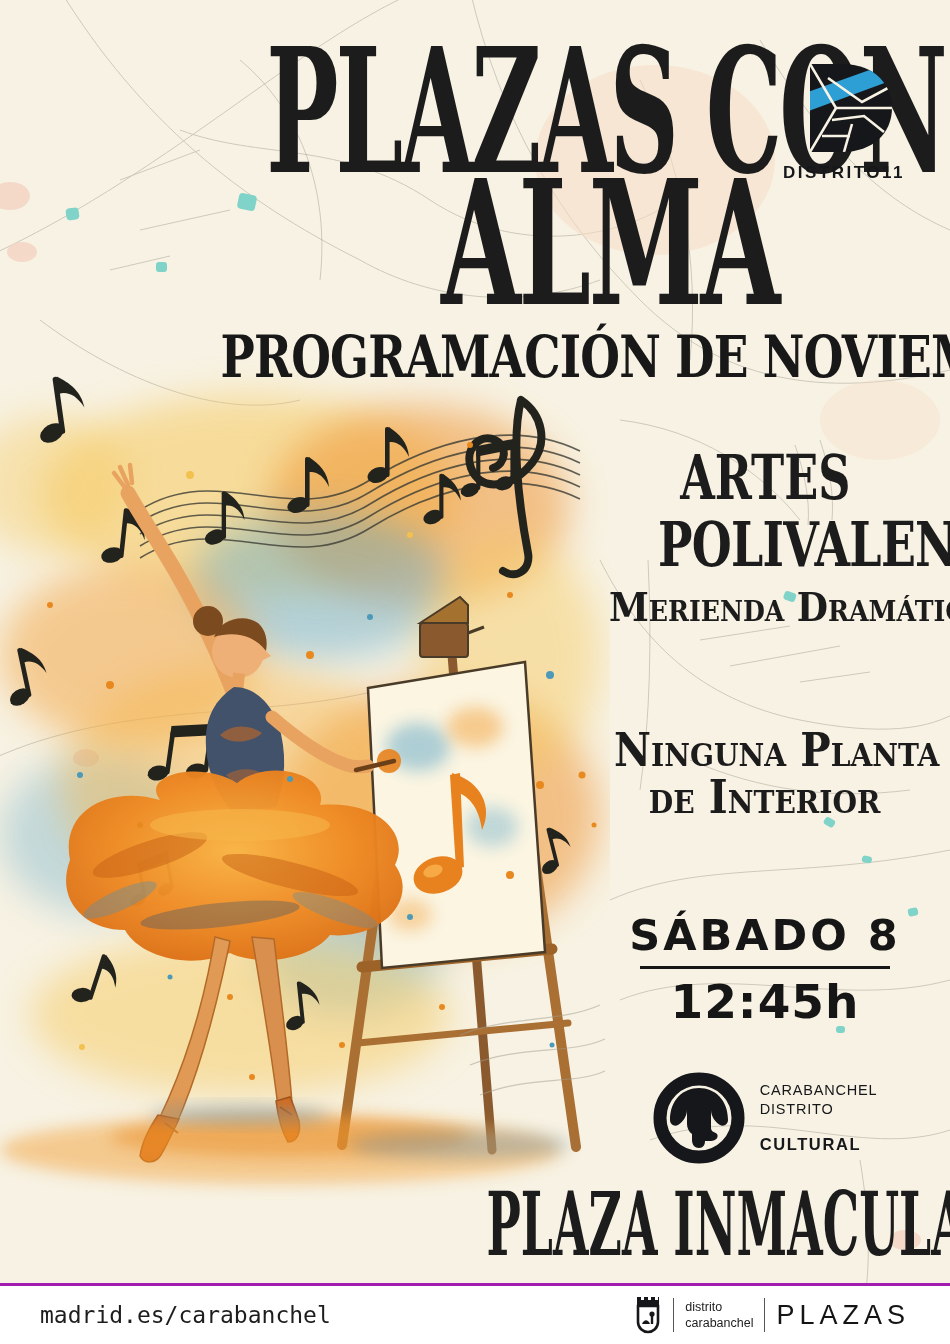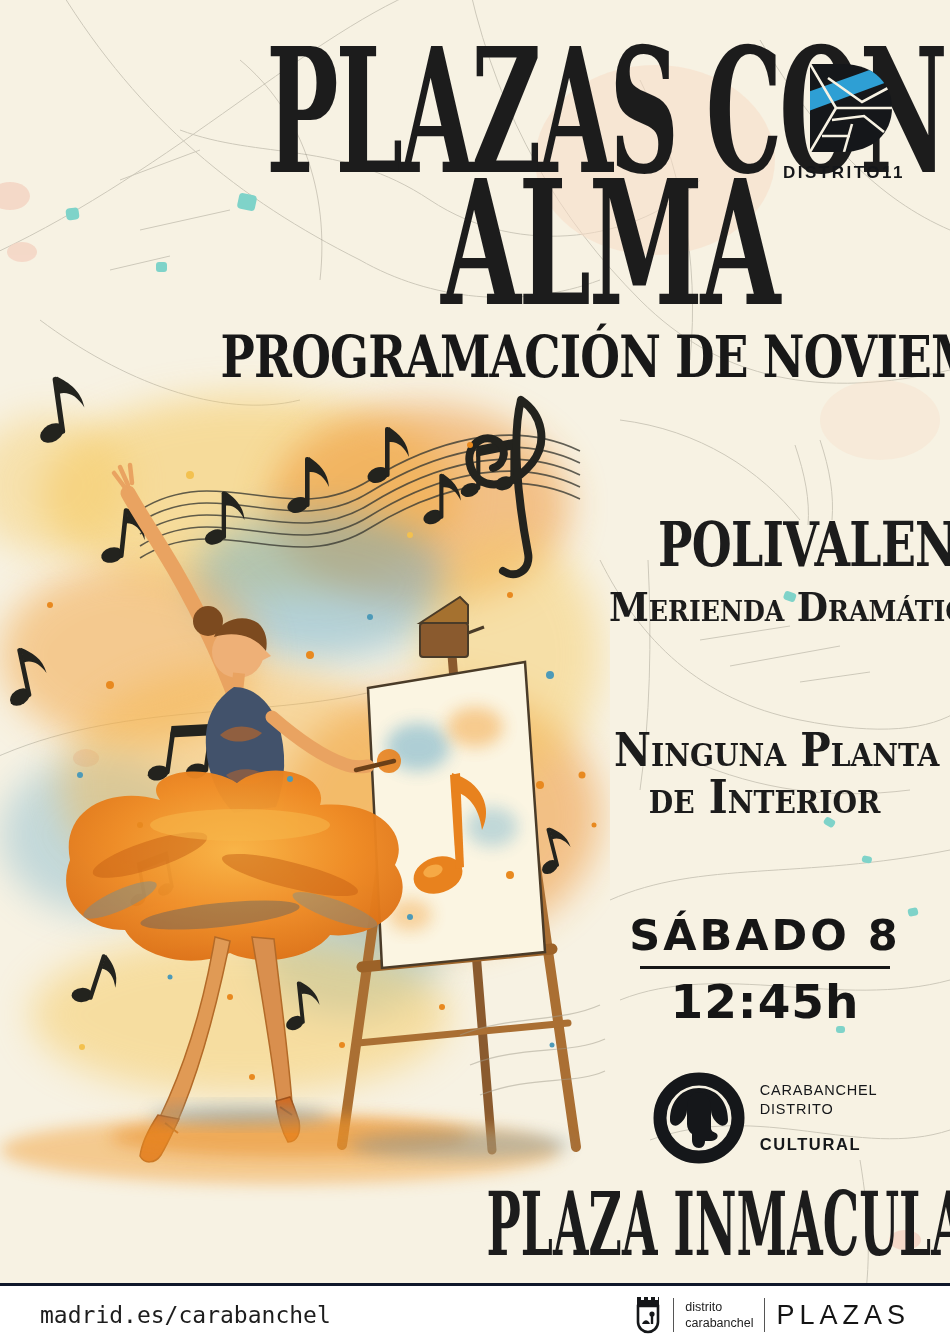--- a/index.html
+++ b/index.html
@@ -44,21 +44,21 @@
   .cult-text .l1,.cult-text .l2{font:400 14.5px/1.35 "Liberation Sans",sans-serif;letter-spacing:.8px;}
   .cult-text .l3{font:700 16.5px/1.35 "Liberation Sans",sans-serif;letter-spacing:1.6px;margin-top:13px;}
 
   
   .location{position:absolute;top:1180px;left:0;width:950px;text-align:center;}
   .location span{display:inline-block;margin-left:55px;transform:scaleX(.52);transform-origin:center;
     font:700 88px/1 "DejaVu Serif","Liberation Serif",serif;letter-spacing:0;color:#1c1c1c;white-space:nowrap;}
 
   
   .footer{position:absolute;left:0;bottom:0;width:950px;height:61px;background:#ffffff;
-    border-top:3px solid #0f172a;display:flex;align-items:center;justify-content:space-between;
+    border-top:3px solid #a21caf;display:flex;align-items:center;justify-content:space-between;
     padding:12px 40px;box-sizing:border-box;}
   .footer-url{font:400 23px/1 "DejaVu Sans Mono","Liberation Mono",monospace;color:#1d1d1d;}
   .footer-right{display:flex;align-items:center;gap:11px;}
   .vdiv{width:1px;height:34px;background:#555;}
   .crest-lines{font:400 12.5px/1.3 "Liberation Sans",sans-serif;color:#222;}
   .madrid{font:500 27px/1 "Liberation Sans",sans-serif;letter-spacing:5px;color:#141414;}
 </style>
 </head>
 <body>
 
@@ -315,20 +315,21 @@
           <path d="M52,94 L60,66"></path>
           <path d="M30,78 L58,78"></path>
         </g>
       </g>
     </svg>
     <div class="d11-label">
       <span>DISTRITO</span><b>11</b>
     </div>
   </div>
 
+  <div class="rc serif" id="artes1"><span>ARTES</span></div>
   <div class="rc serif" id="artes2"><span>POLIVALENTES</span></div>
   <div class="rc serif" id="merienda"><span>Merienda Dramática</span></div>
   <div class="rc serif" id="planta1"><span>Ninguna Planta es</span></div>
   <div class="rc serif" id="planta2"><span>de Interior</span></div>
 
   <div class="rc" id="day"><span>SÁBADO 8</span></div>
   <div class="abs" id="rule"></div>
   <div class="rc" id="time"><span>12:45h</span></div>
 
   <div class="cult">

